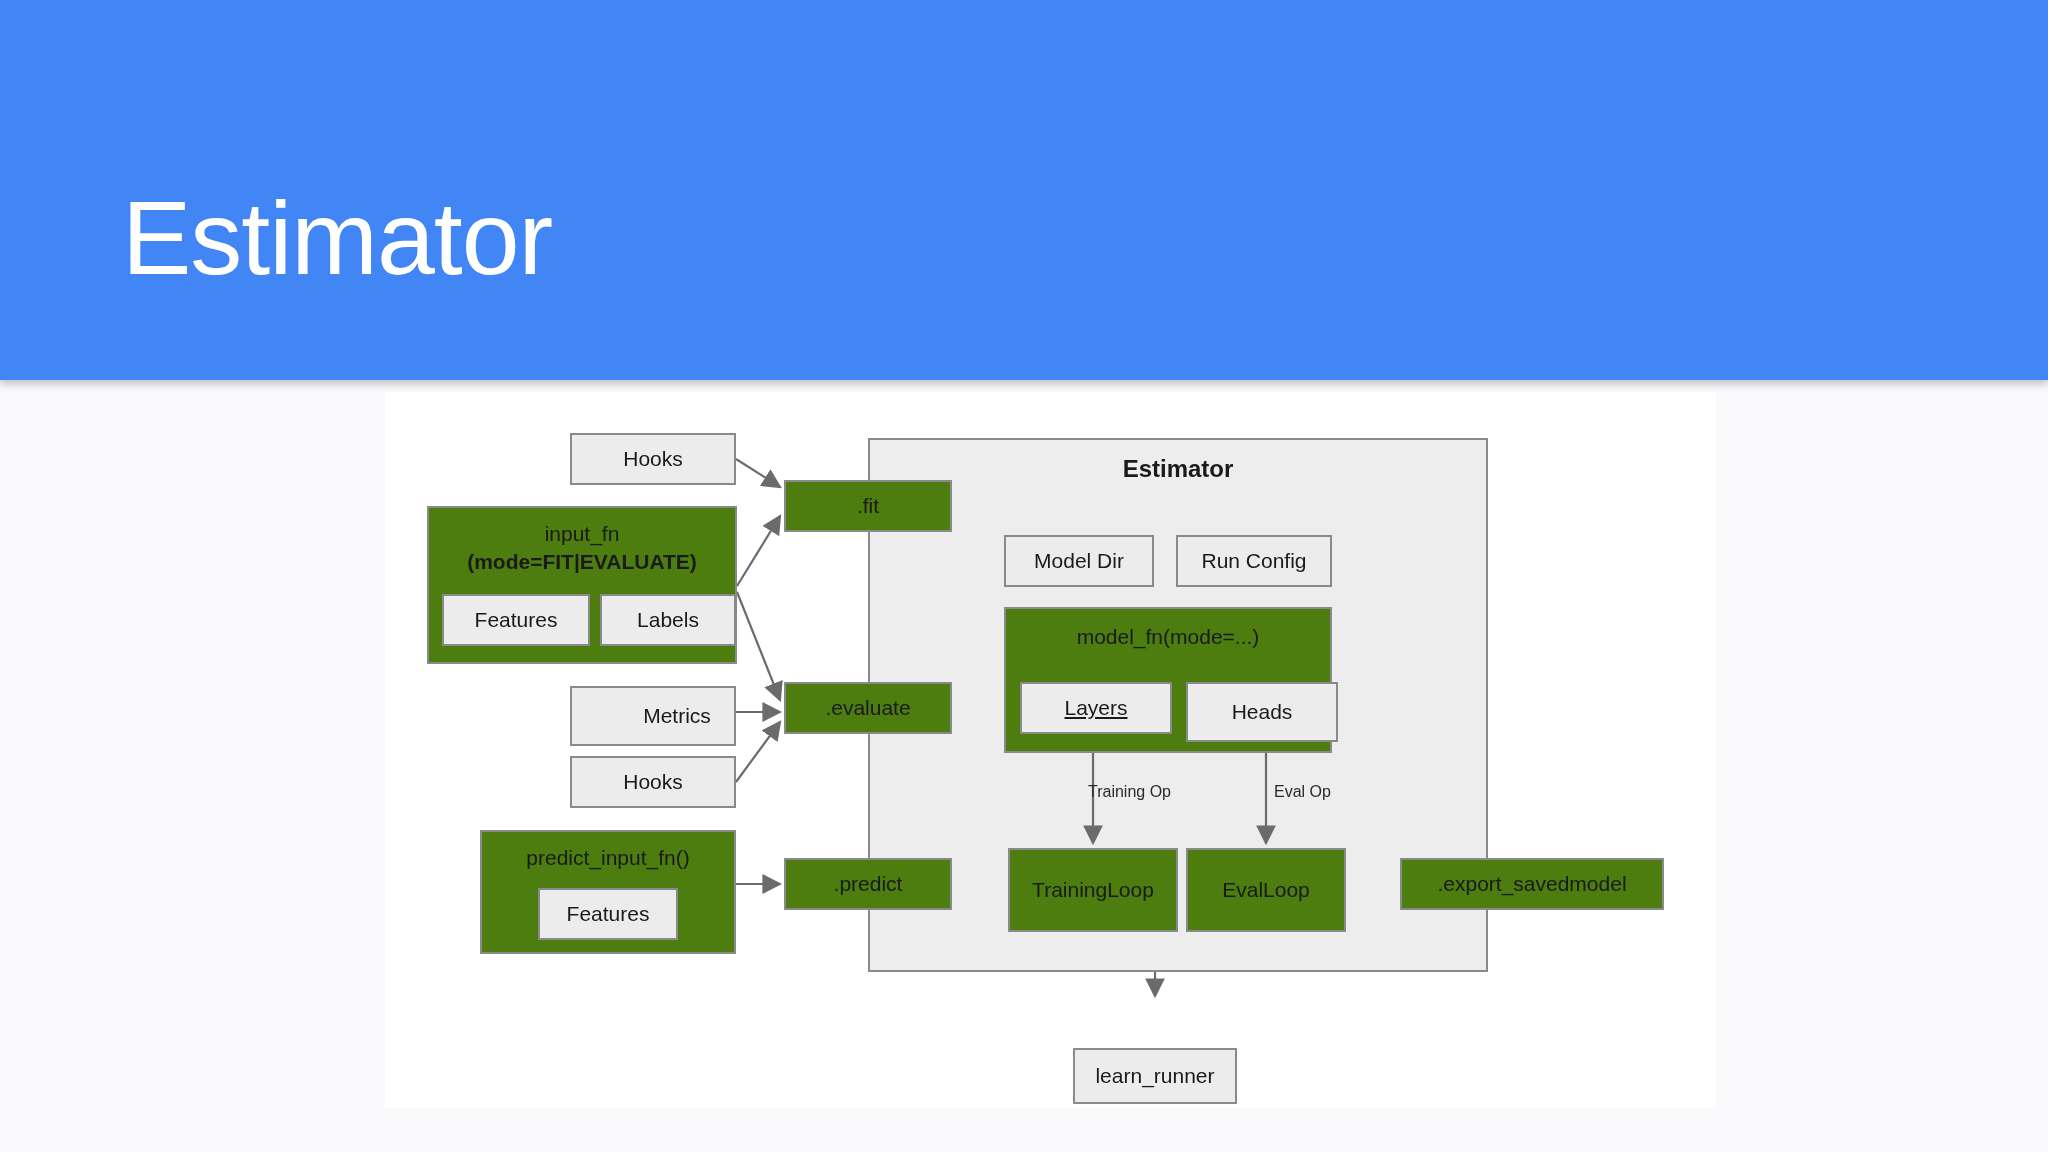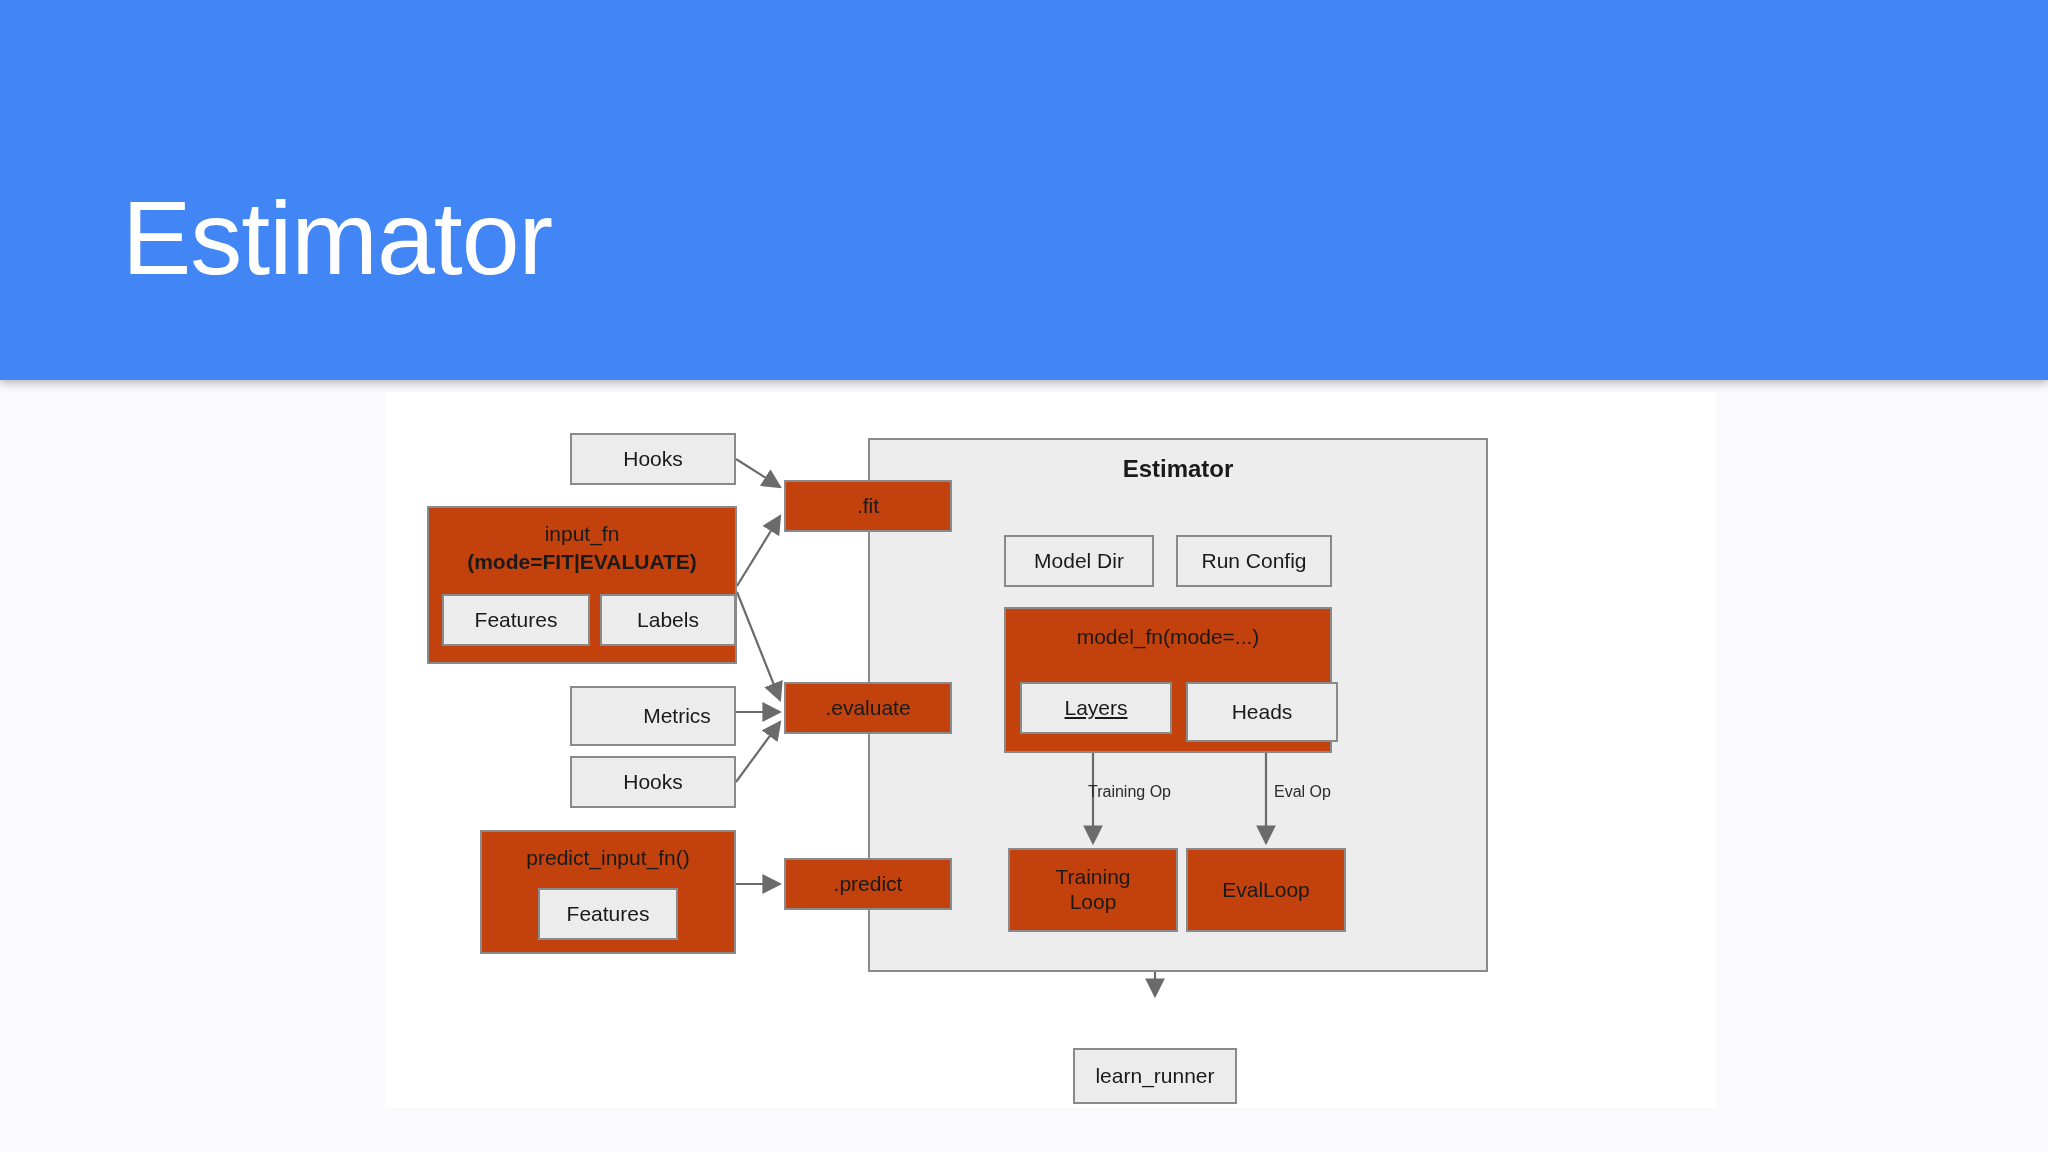--- a/index.html
+++ b/index.html
@@ -42,21 +42,21 @@
     border:2px solid #888a8c;
     display:flex;
     align-items:center;
     justify-content:center;
     text-align:center;
     color:#1a1a1a;
     font-size:21px;
     line-height:1.18;
   }
   .fill-gray{background:#ececec;}
-  .fill-white{background:#c2410c;}
+  .fill-white{background:#4d7c0f;}
   .fill-panel{background:#ededed;}
   .grp{
     position:absolute;
     box-sizing:border-box;
     border:2px solid #888a8c;
   }
   .grp-label{
     position:absolute;
     left:0;right:0;
     text-align:center;
@@ -123,33 +123,34 @@
   <div class="node fill-gray" style="left: 185px; top: 294px; width: 166px; height: 60px; padding-left: 48px;">Metrics</div>
   <div class="node fill-gray" style="left: 185px; top: 364px; width: 166px; height: 52px;">Hooks</div>
 
   <div class="grp fill-white" style="left: 95px; top: 438px; width: 256px; height: 124px;"></div>
   <div class="grp-label" style="left: 95px; top: 453px; width: 256px;">predict_input_fn()</div>
   <div class="node fill-gray" style="left: 153px; top: 496px; width: 140px; height: 52px;">Features</div>
 
   <div class="node fill-white" style="left: 399px; top: 88px; width: 168px; height: 52px; z-index: 3;">.fit</div>
   <div class="node fill-white" style="left: 399px; top: 290px; width: 168px; height: 52px; z-index: 3;">.evaluate</div>
   <div class="node fill-white" style="left: 399px; top: 466px; width: 168px; height: 52px; z-index: 3;">.predict</div>
+  <div class="node fill-white" style="left: 1015px; top: 466px; width: 264px; height: 52px; z-index: 3;">.export_savedmodel</div>
 
   <div class="node fill-gray" style="left: 619px; top: 143px; width: 150px; height: 52px;">Model Dir</div>
   <div class="node fill-gray" style="left: 791px; top: 143px; width: 156px; height: 52px;">Run Config</div>
 
   <div class="grp fill-white" style="left: 619px; top: 215px; width: 328px; height: 146px;"></div>
   <div class="grp-label" style="left: 619px; top: 232px; width: 328px;">model_fn(mode=...)</div>
   <div class="node fill-gray" style="left: 635px; top: 290px; width: 152px; height: 52px; text-decoration: underline;">Layers</div>
   <div class="node fill-gray" style="left: 801px; top: 290px; width: 152px; height: 60px;">Heads</div>
 
   <div class="edge-label" style="left: 703px; top: 391px;">Training Op</div>
   <div class="edge-label" style="left: 889px; top: 391px;">Eval Op</div>
 
-  <div class="node fill-white" style="left: 623px; top: 456px; width: 170px; height: 84px; flex-direction: column; text-align: right;">
+  <div class="node fill-white" style="left: 623px; top: 456px; width: 170px; height: 84px; flex-direction: row; text-align: right;">
     <span>Training</span>
     <span>Loop</span>
   </div>
   <div class="node fill-white" style="left: 801px; top: 456px; width: 160px; height: 84px; ">
     <span>Eval</span>
     <span>Loop</span>
   </div>
 
   <div class="node fill-gray" style="left: 688px; top: 608px; width: 164px; height: 56px; margin-top: 48px;">learn_runner</div>
 </div>

